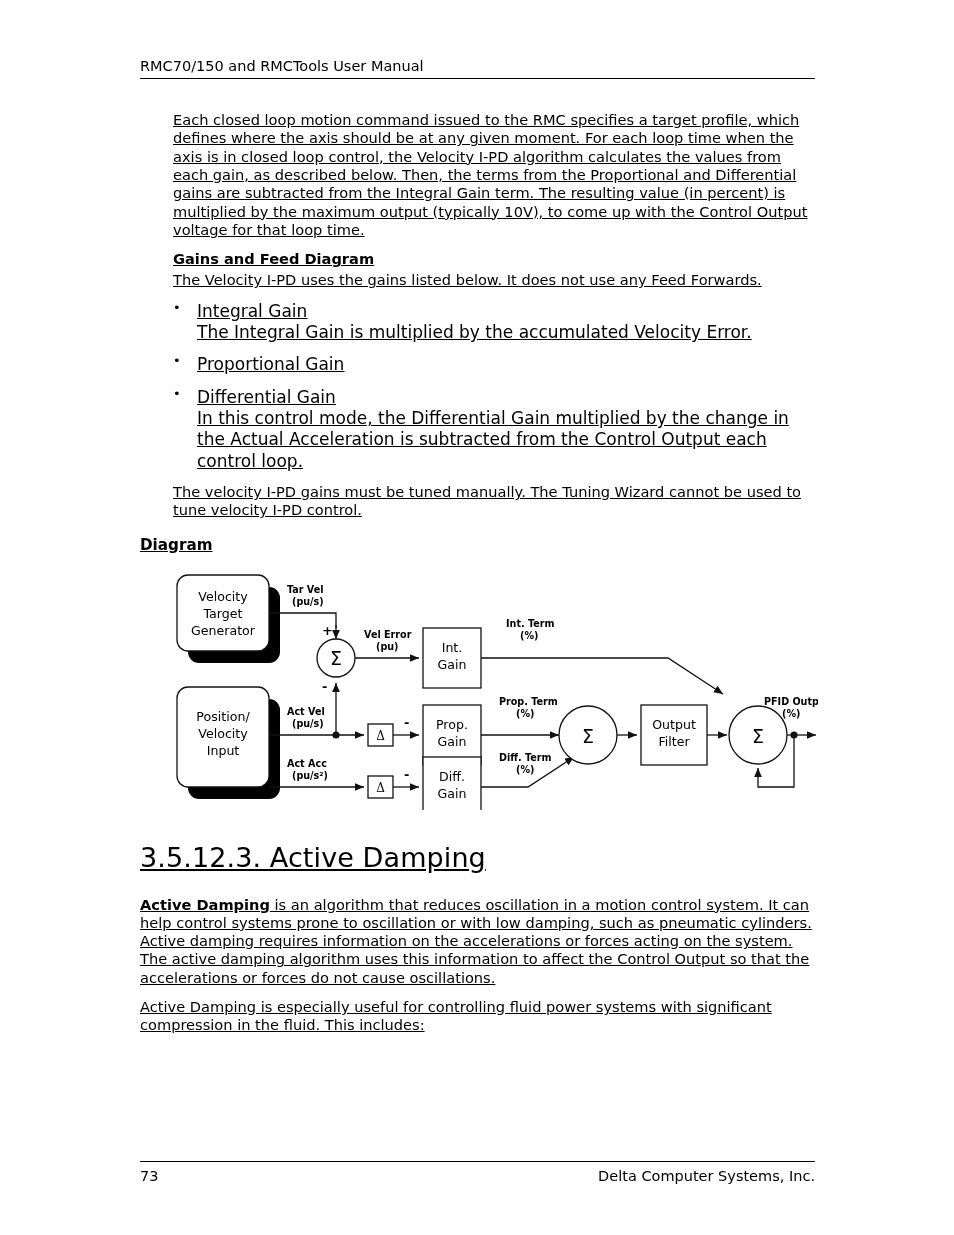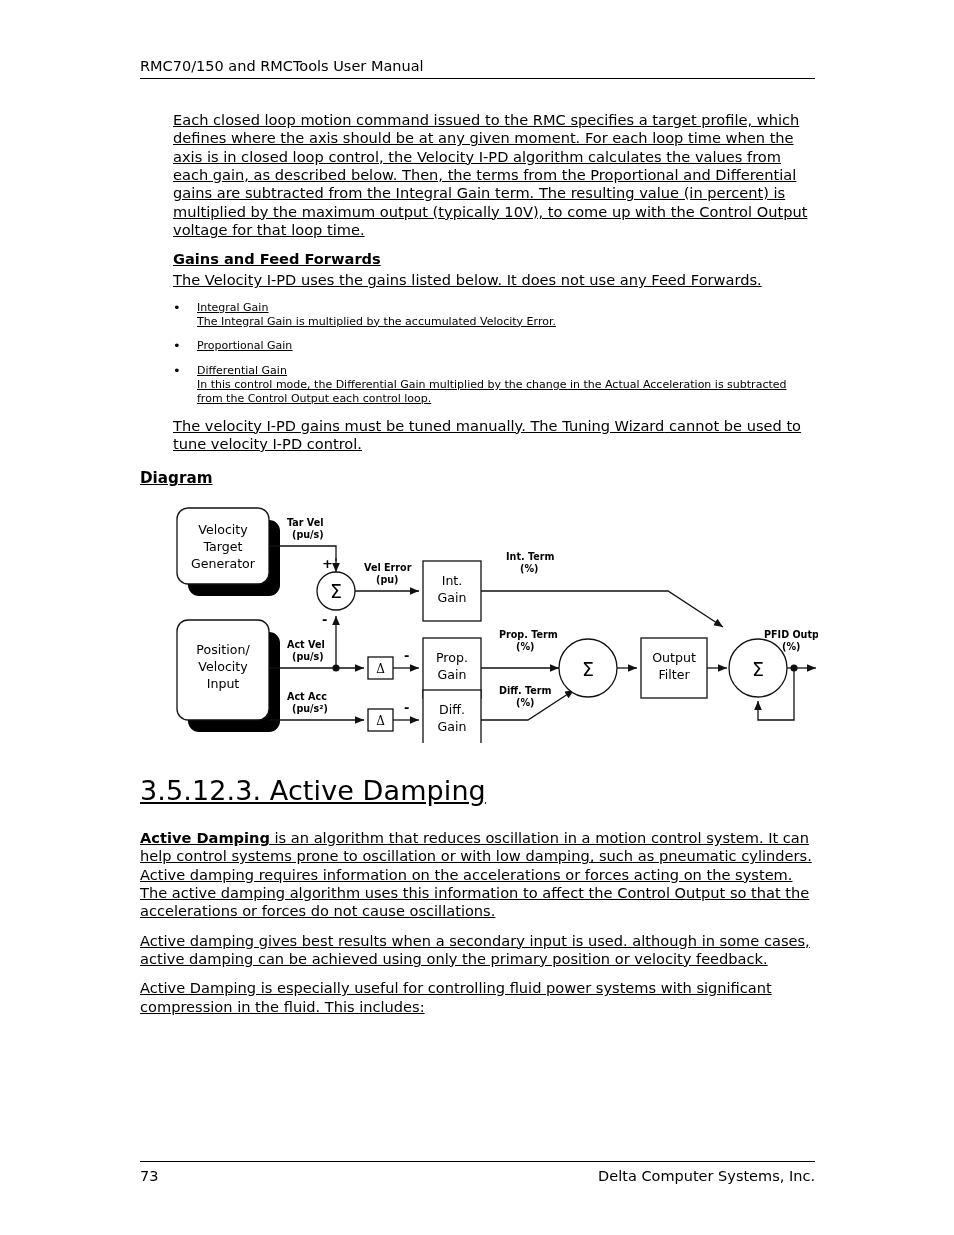--- a/index.html
+++ b/index.html
@@ -85,21 +85,21 @@
   
   ul.bullets {
     list-style: none;
     margin: 6px 0 5px 0;
     padding: 0;
   }
   ul.bullets > li {
     position: relative;
     margin: 0 0 11px 0;
     padding-left: 57px;
-    font-size: 11px;
+    font-size: 17px;
     line-height: 1.255;
   }
   ul.bullets > li::before {
     content: "\2022";
     position: absolute;
     left: 33px;
     top: -1px;
     font-size: 13px;
   }
   .u {
@@ -177,21 +177,21 @@
 
   <div class="header">
     <div class="header-text">RMC70/150 and RMCTools User Manual</div>
     <div class="header-rule"></div>
   </div>
 
   <div class="content">
 
     <p class="para indent">Each closed loop motion command issued to the RMC specifies a target profile, which defines where the axis should be at any given moment. For each loop time when the axis is in closed loop control, the Velocity I-PD algorithm calculates the values from each gain, as described below. Then, the terms from the Proportional and Differential gains are subtracted from the Integral Gain term. The resulting value (in percent) is multiplied by the maximum output (typically 10V), to come up with the Control Output voltage for that loop time.</p>
 
-    <div class="h-sub">Gains and Feed Forwards</div>
+    <div class="h-sub">Gains and Feed Diagram</div>
 
     <p class="para indent">The Velocity I-PD uses the gains listed below. It does not use any Feed Forwards.</p>
 
     <ul class="bullets">
       <li>
         <span class="u">Integral Gain</span><br>
         <span>The Integral Gain is multiplied by the accumulated Velocity Error.</span>
       </li>
       <li>
         <span class="u">Proportional Gain</span><br>
@@ -309,21 +309,20 @@
         <path d="M626,170 L626,222 L590,222 L590,203" stroke="#111" stroke-width="1.3" fill="none" marker-end="url(#arrow)"></path>
         <text class="dg-small" x="596" y="140">PFID Output</text>
         <text class="dg-small" x="614" y="152">(%)</text>
       </svg>
     </div>
 
     <h1 class="h-title">3.5.12.3. Active Damping</h1>
 
     <p class="para"><span class="b">Active Damping</span><span> is an algorithm that reduces oscillation in a motion control system. It can help control systems prone to oscillation or with low damping, such as </span><span class="u">pneumatic cylinders</span><span>. Active damping requires information on the accelerations or forces acting on the system. The active damping algorithm uses this information to affect the Control Output so that the accelerations or forces do not cause oscillations.</span></p>
 
-    <p class="para">Active damping gives best results when a secondary input is used. although in some cases, active damping can be achieved using only the primary position or velocity feedback.</p>
 
     <p class="para">Active Damping is especially useful for controlling fluid power systems with significant compression in the fluid. This includes:</p>
 
   </div>
 
   <div class="footer">
     <div class="footer-rule"></div>
     <div class="footer-row">
       <div class="footer-left">73</div>
       <div class="footer-right">Delta Computer Systems, Inc.</div>

